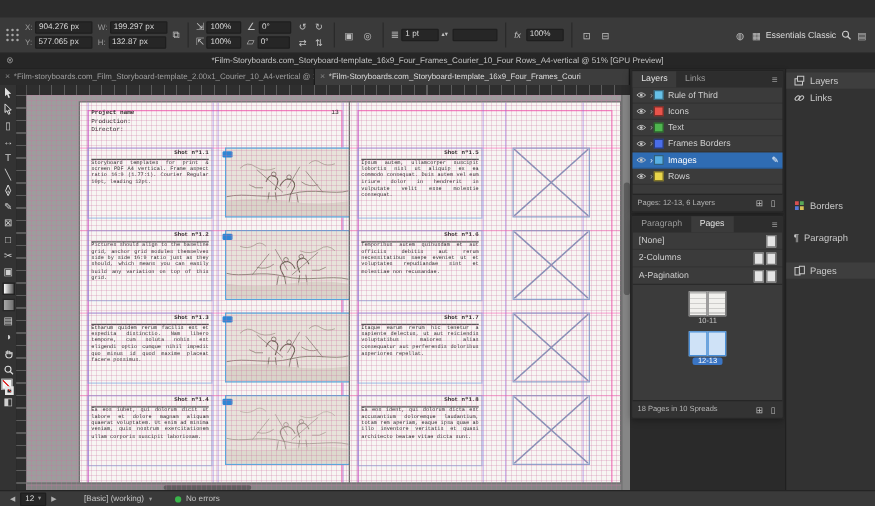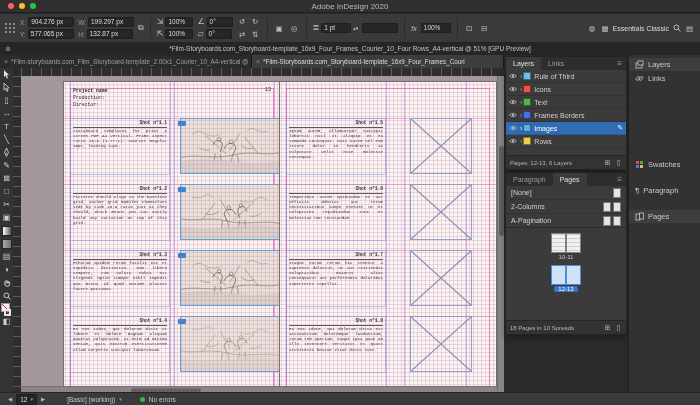--- a/index.html
+++ b/index.html
@@ -155,26 +155,20 @@
     </symbol>
     <symbol id="eye" viewBox="0 0 8 6">
       <path d="M0.5,3 Q4,-0.5 7.5,3 Q4,6.5 0.5,3Z" fill="none" stroke="#c9c9c9" stroke-width="0.7"></path>
       <circle cx="4" cy="3" r="1.1" fill="#c9c9c9"></circle>
     </symbol>
   </defs>
 </svg>
 
 <div id="screen">
 
-  <div class="abs titlebar flex" style="padding-left:8px;box-sizing:border-box;">
-    <span class="tl" style="background:#ff5f57;"></span>
-    <span class="tl" style="background:#febc2e;"></span>
-    <span class="tl" style="background:#28c840;"></span>
-    <span class="title-text">Adobe InDesign 2020</span>
-  </div>
 
   <div class="abs controlbar">
     <span class="proxy">
       <span></span>
         <span></span>
         <span></span>
         <span></span>
         <span></span>
         <span></span>
         <span></span>
@@ -593,21 +587,21 @@
         </svg>
       <span>Links</span>
     </div>
     <div class="dock-item" style="top:103px;">
       <svg width="9" height="9">
           <rect x="1" y="1" width="3" height="3" fill="#d75050"></rect>
           <rect x="5" y="1" width="3" height="3" fill="#58a858"></rect>
           <rect x="1" y="5" width="3" height="3" fill="#5878d7"></rect>
           <rect x="5" y="5" width="3" height="3" fill="#d7c058"></rect>
         </svg>
-      <span>Swatches</span>
+      <span>Borders</span>
     </div>
     <div class="dock-item" style="top:129px;">
       <span style="font-size:8px;color:#c9c9c9;">¶</span>
       <span>Paragraph</span>
     </div>
     <div class="dock-item open" style="top:155px;">
       <svg width="9" height="9">
           <rect x="1" y="2" width="4" height="6" fill="none" stroke="#c9c9c9" stroke-width="0.8"></rect>
           <rect x="4.5" y="1" width="4" height="6" fill="#3a3a3a" stroke="#c9c9c9" stroke-width="0.8"></rect>
         </svg>

